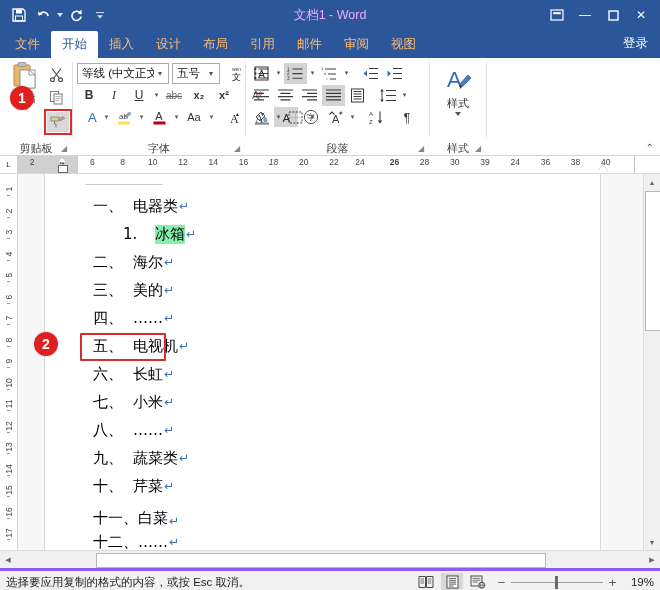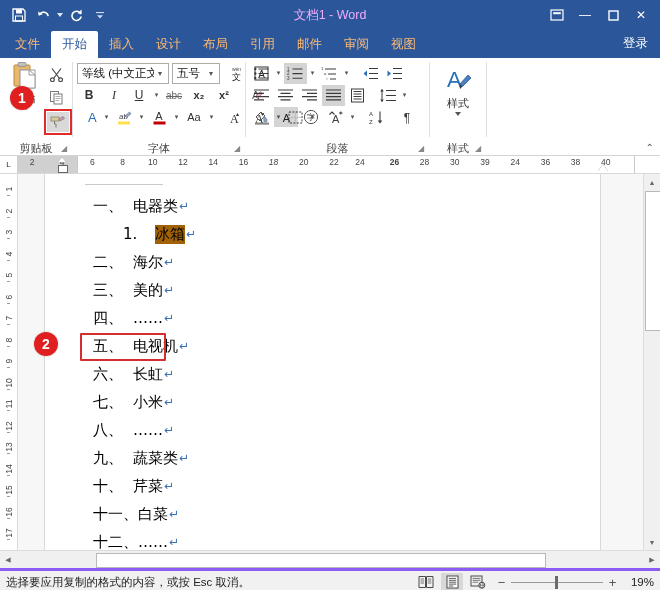--- a/index.html
+++ b/index.html
@@ -89,21 +89,21 @@
   .vnum{position:absolute;left:0;width:17px;text-align:center;font-size:8.5px;color:#444;transform:rotate(-90deg);}
   .vtickdot{position:absolute;left:7px;width:3px;height:1px;background:#9a9a9a;}
   .page-area{position:relative;flex:1;background:#f7f7f7;overflow:hidden;}
   .page{position:absolute;left:26px;top:0;width:555px;height:376px;background:#fff;border-left:1px solid #d9d9d9;border-right:1px solid #d9d9d9;}
   .page-topline{position:absolute;left:40px;top:10px;width:78px;height:1px;background:#c9c9c9;}
   .doc{position:absolute;left:0;top:18px;width:100%;}
   .line{height:28px;display:flex;align-items:center;font-size:15px;color:#000;font-family:"DejaVu Sans","Liberation Sans",sans-serif;white-space:pre;}
   .num{display:inline-block;}
   .txt{display:inline-block;}
   .pilcrow{color:#3a6fb5;font-size:12px;margin-left:1px;}
-  .sel{background:#a16207;}
+  .sel{background:#86efac;}
   .redbox{position:absolute;border:2px solid #d32f2f;border-radius:1px;}
   .badge{position:absolute;width:24px;height:24px;border-radius:50%;background:#e02020;color:#fff;font-size:14px;font-weight:bold;display:flex;align-items:center;justify-content:center;box-shadow:0 0 0 1px rgba(0,0,0,.08);}
 
   
   .vscroll{width:16px;background:#f0f0f0;border-left:1px solid #dcdcdc;position:relative;flex:none;}
   .sc-arrow{position:absolute;left:0;width:16px;height:16px;background:#f0f0f0;display:flex;align-items:center;justify-content:center;color:#666;font-size:7px;}
   .vthumb{position:absolute;left:1px;width:14px;background:#fff;border:1px solid #b8b8b8;}
   .hscroll{height:17px;background:#f0f0f0;border-top:1px solid #dcdcdc;position:relative;}
   .hthumb{position:absolute;top:2px;height:13px;background:#fff;border:1px solid #b8b8b8;}
 
@@ -560,21 +560,21 @@
             <div class="line" style="padding-left: 78px;"><span class="num" style="min-width: 32px; display: inline-block;">1.</span><span class="txt sel">冰箱</span><span class="pilcrow">↵</span></div>
             <div class="line" style="padding-left: 48px;"><span class="num" style="min-width: 40px; display: inline-block;">二、</span><span class="txt">海尔</span><span class="pilcrow">↵</span></div>
             <div class="line" style="padding-left: 48px;"><span class="num" style="min-width: 40px; display: inline-block;">三、</span><span class="txt">美的</span><span class="pilcrow">↵</span></div>
             <div class="line" style="padding-left: 48px;"><span class="num" style="min-width: 40px; display: inline-block;">四、</span><span class="txt">……</span><span class="pilcrow">↵</span></div>
             <div class="line" id="boxed-line" style="padding-left: 48px;"><span class="num" style="min-width: 40px; display: inline-block;">五、</span><span class="txt">电视机</span><span class="pilcrow">↵</span></div>
             <div class="line" style="padding-left: 48px;"><span class="num" style="min-width: 40px; display: inline-block;">六、</span><span class="txt">长虹</span><span class="pilcrow">↵</span></div>
             <div class="line" style="padding-left: 48px;"><span class="num" style="min-width: 40px; display: inline-block;">七、</span><span class="txt">小米</span><span class="pilcrow">↵</span></div>
             <div class="line" style="padding-left: 48px;"><span class="num" style="min-width: 40px; display: inline-block;">八、</span><span class="txt">……</span><span class="pilcrow">↵</span></div>
             <div class="line" style="padding-left: 48px;"><span class="num" style="min-width: 40px; display: inline-block;">九、</span><span class="txt">蔬菜类</span><span class="pilcrow">↵</span></div>
             <div class="line" style="padding-left: 48px;"><span class="num" style="min-width: 40px; display: inline-block;">十、</span><span class="txt">芹菜</span><span class="pilcrow">↵</span></div>
-            <div class="line" style="padding-left: 48px;"><span class="num" style="min-width: 40px; display: inline-block;">十一、</span><span class="txt">白菜</span><span class="pilcrow">↵</span></div>
+            <div class="line" style="padding-left: 48px; align-items: flex-end;"><span class="num" style="min-width: 40px; display: inline-block;">十一、</span><span class="txt">白菜</span><span class="pilcrow">↵</span></div>
             <div class="line" style="padding-left: 48px;"><span class="num" style="min-width: 40px; display: inline-block;">十二、</span><span class="txt">……</span><span class="pilcrow">↵</span></div>
           </div>
       </div>
 
       <div class="redbox" id="rb2" style="left: 62px; top: 159px; width: 82px; height: 24px;"></div>
       <div class="badge" id="bd2" style="left: 16px; top: 158px;">2</div>
     </div>
 
     <div class="vscroll">
       <div class="sc-arrow" style="top:0;">▲</div>

